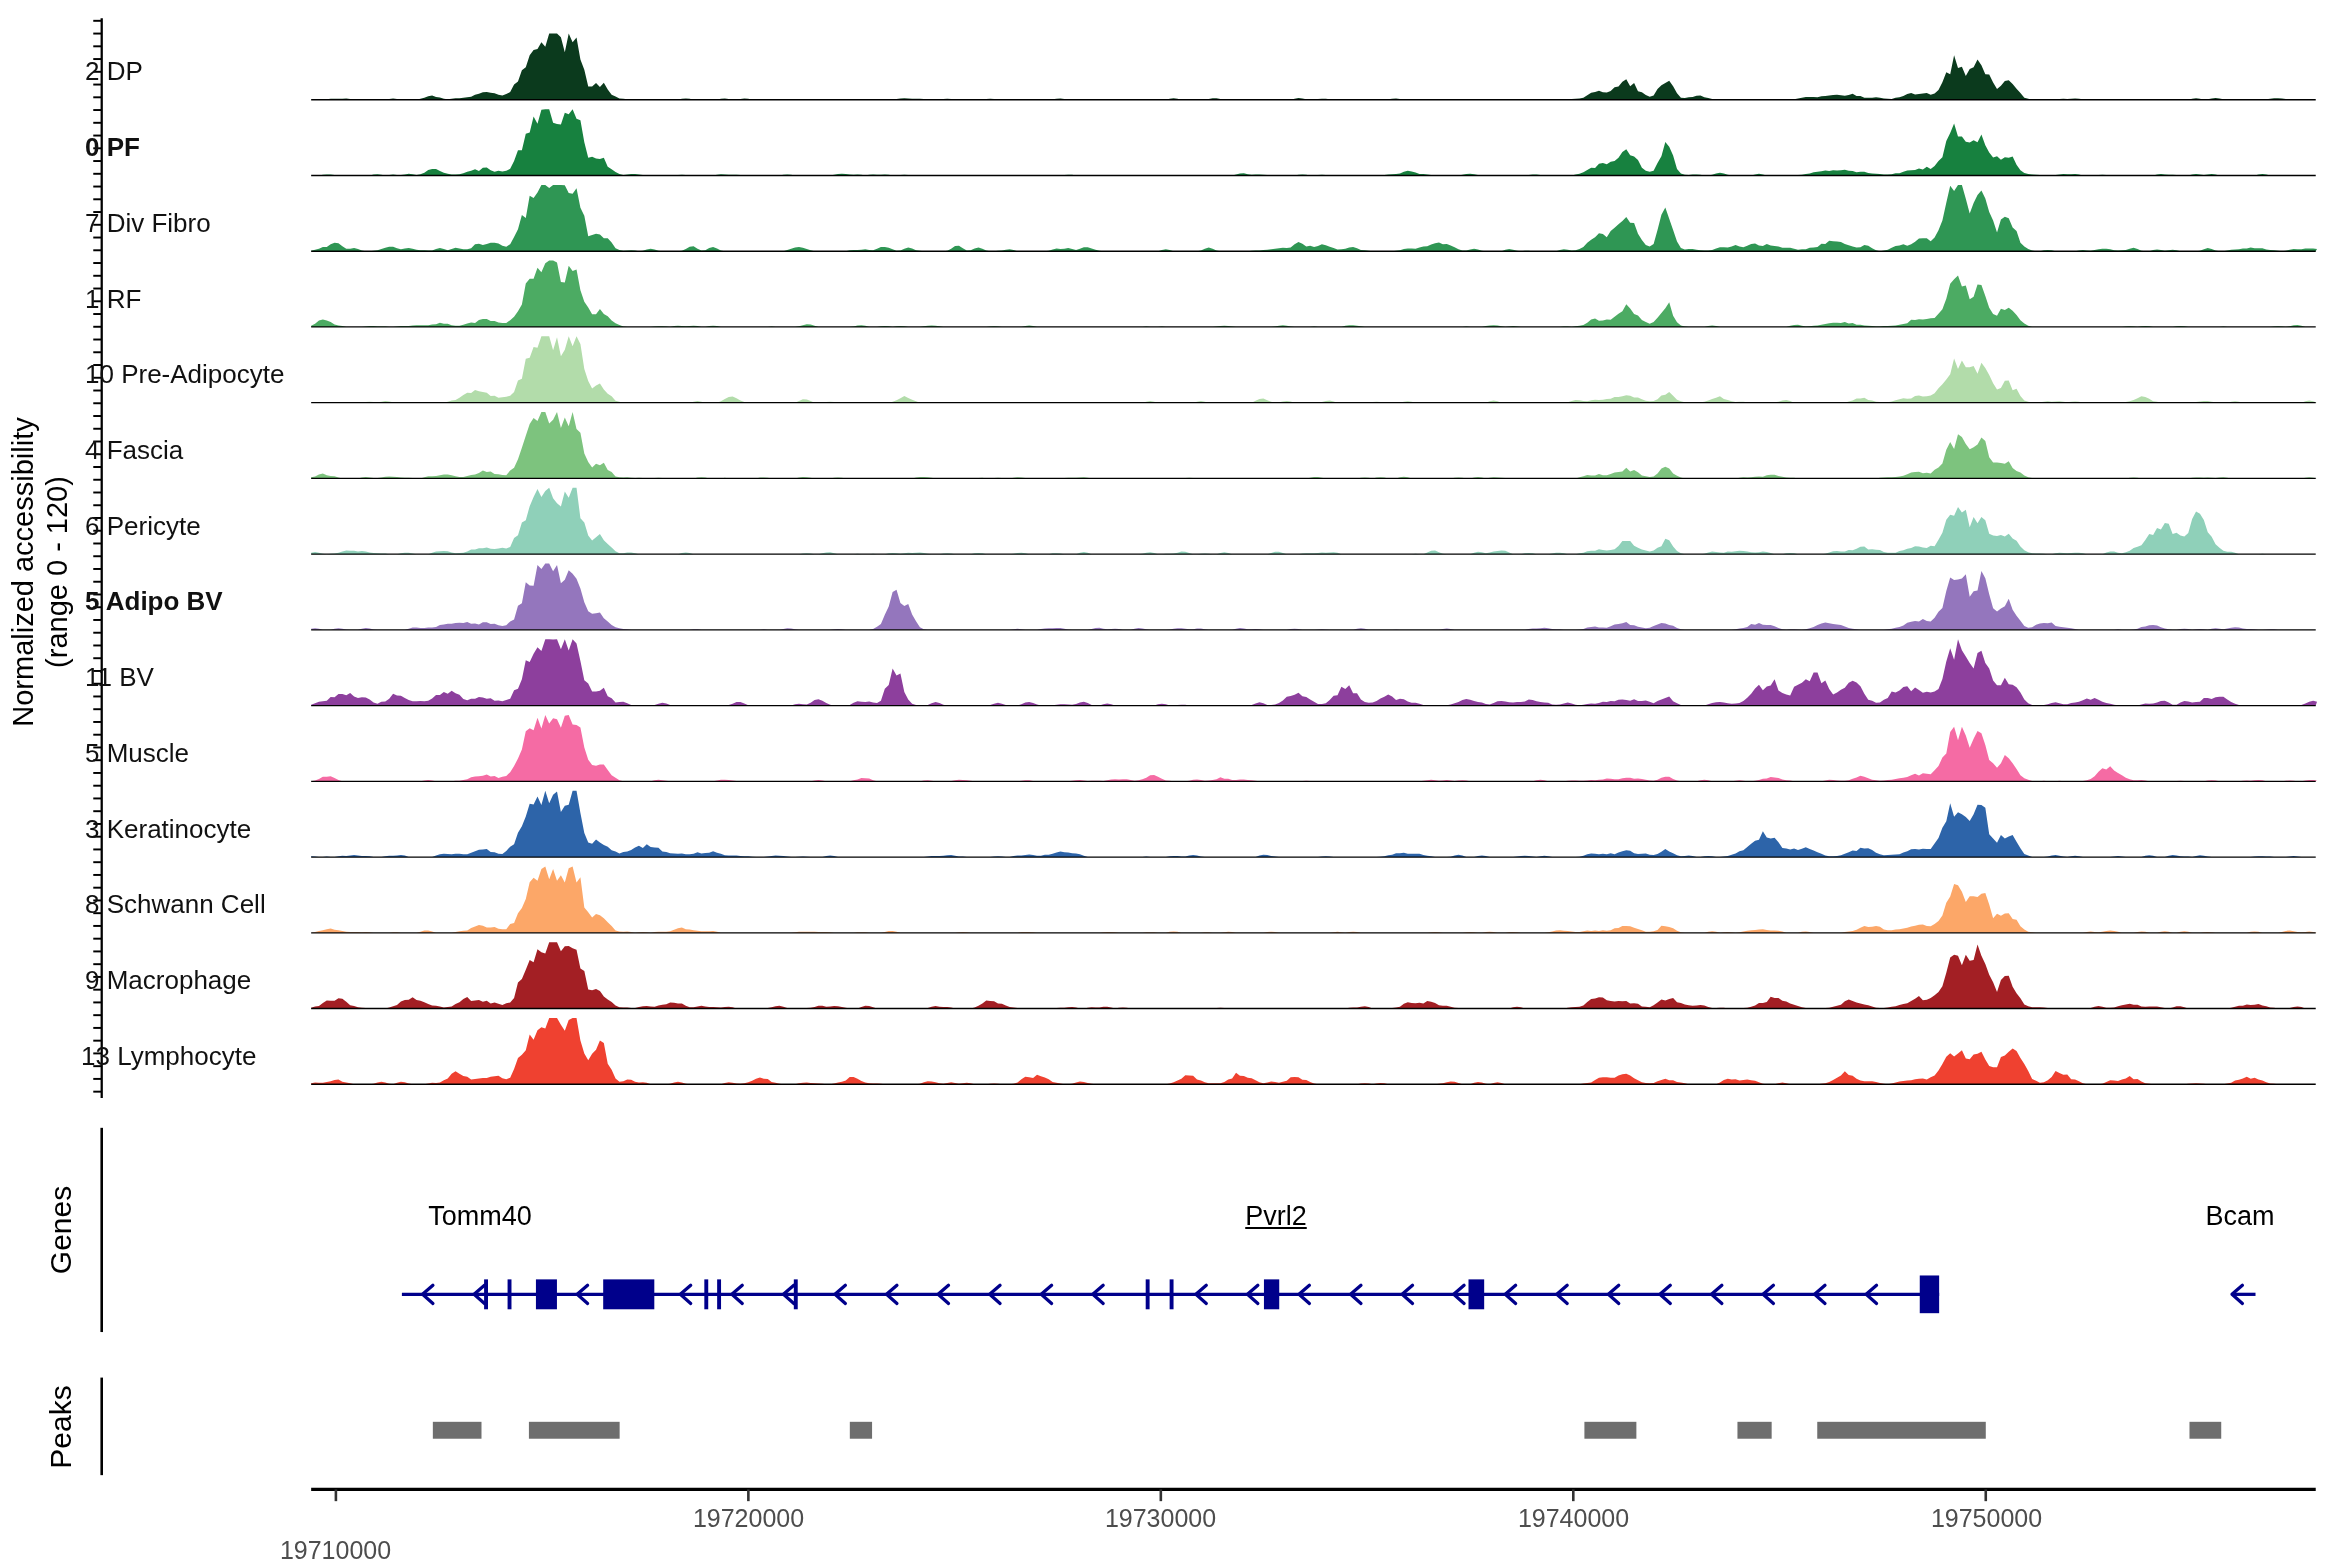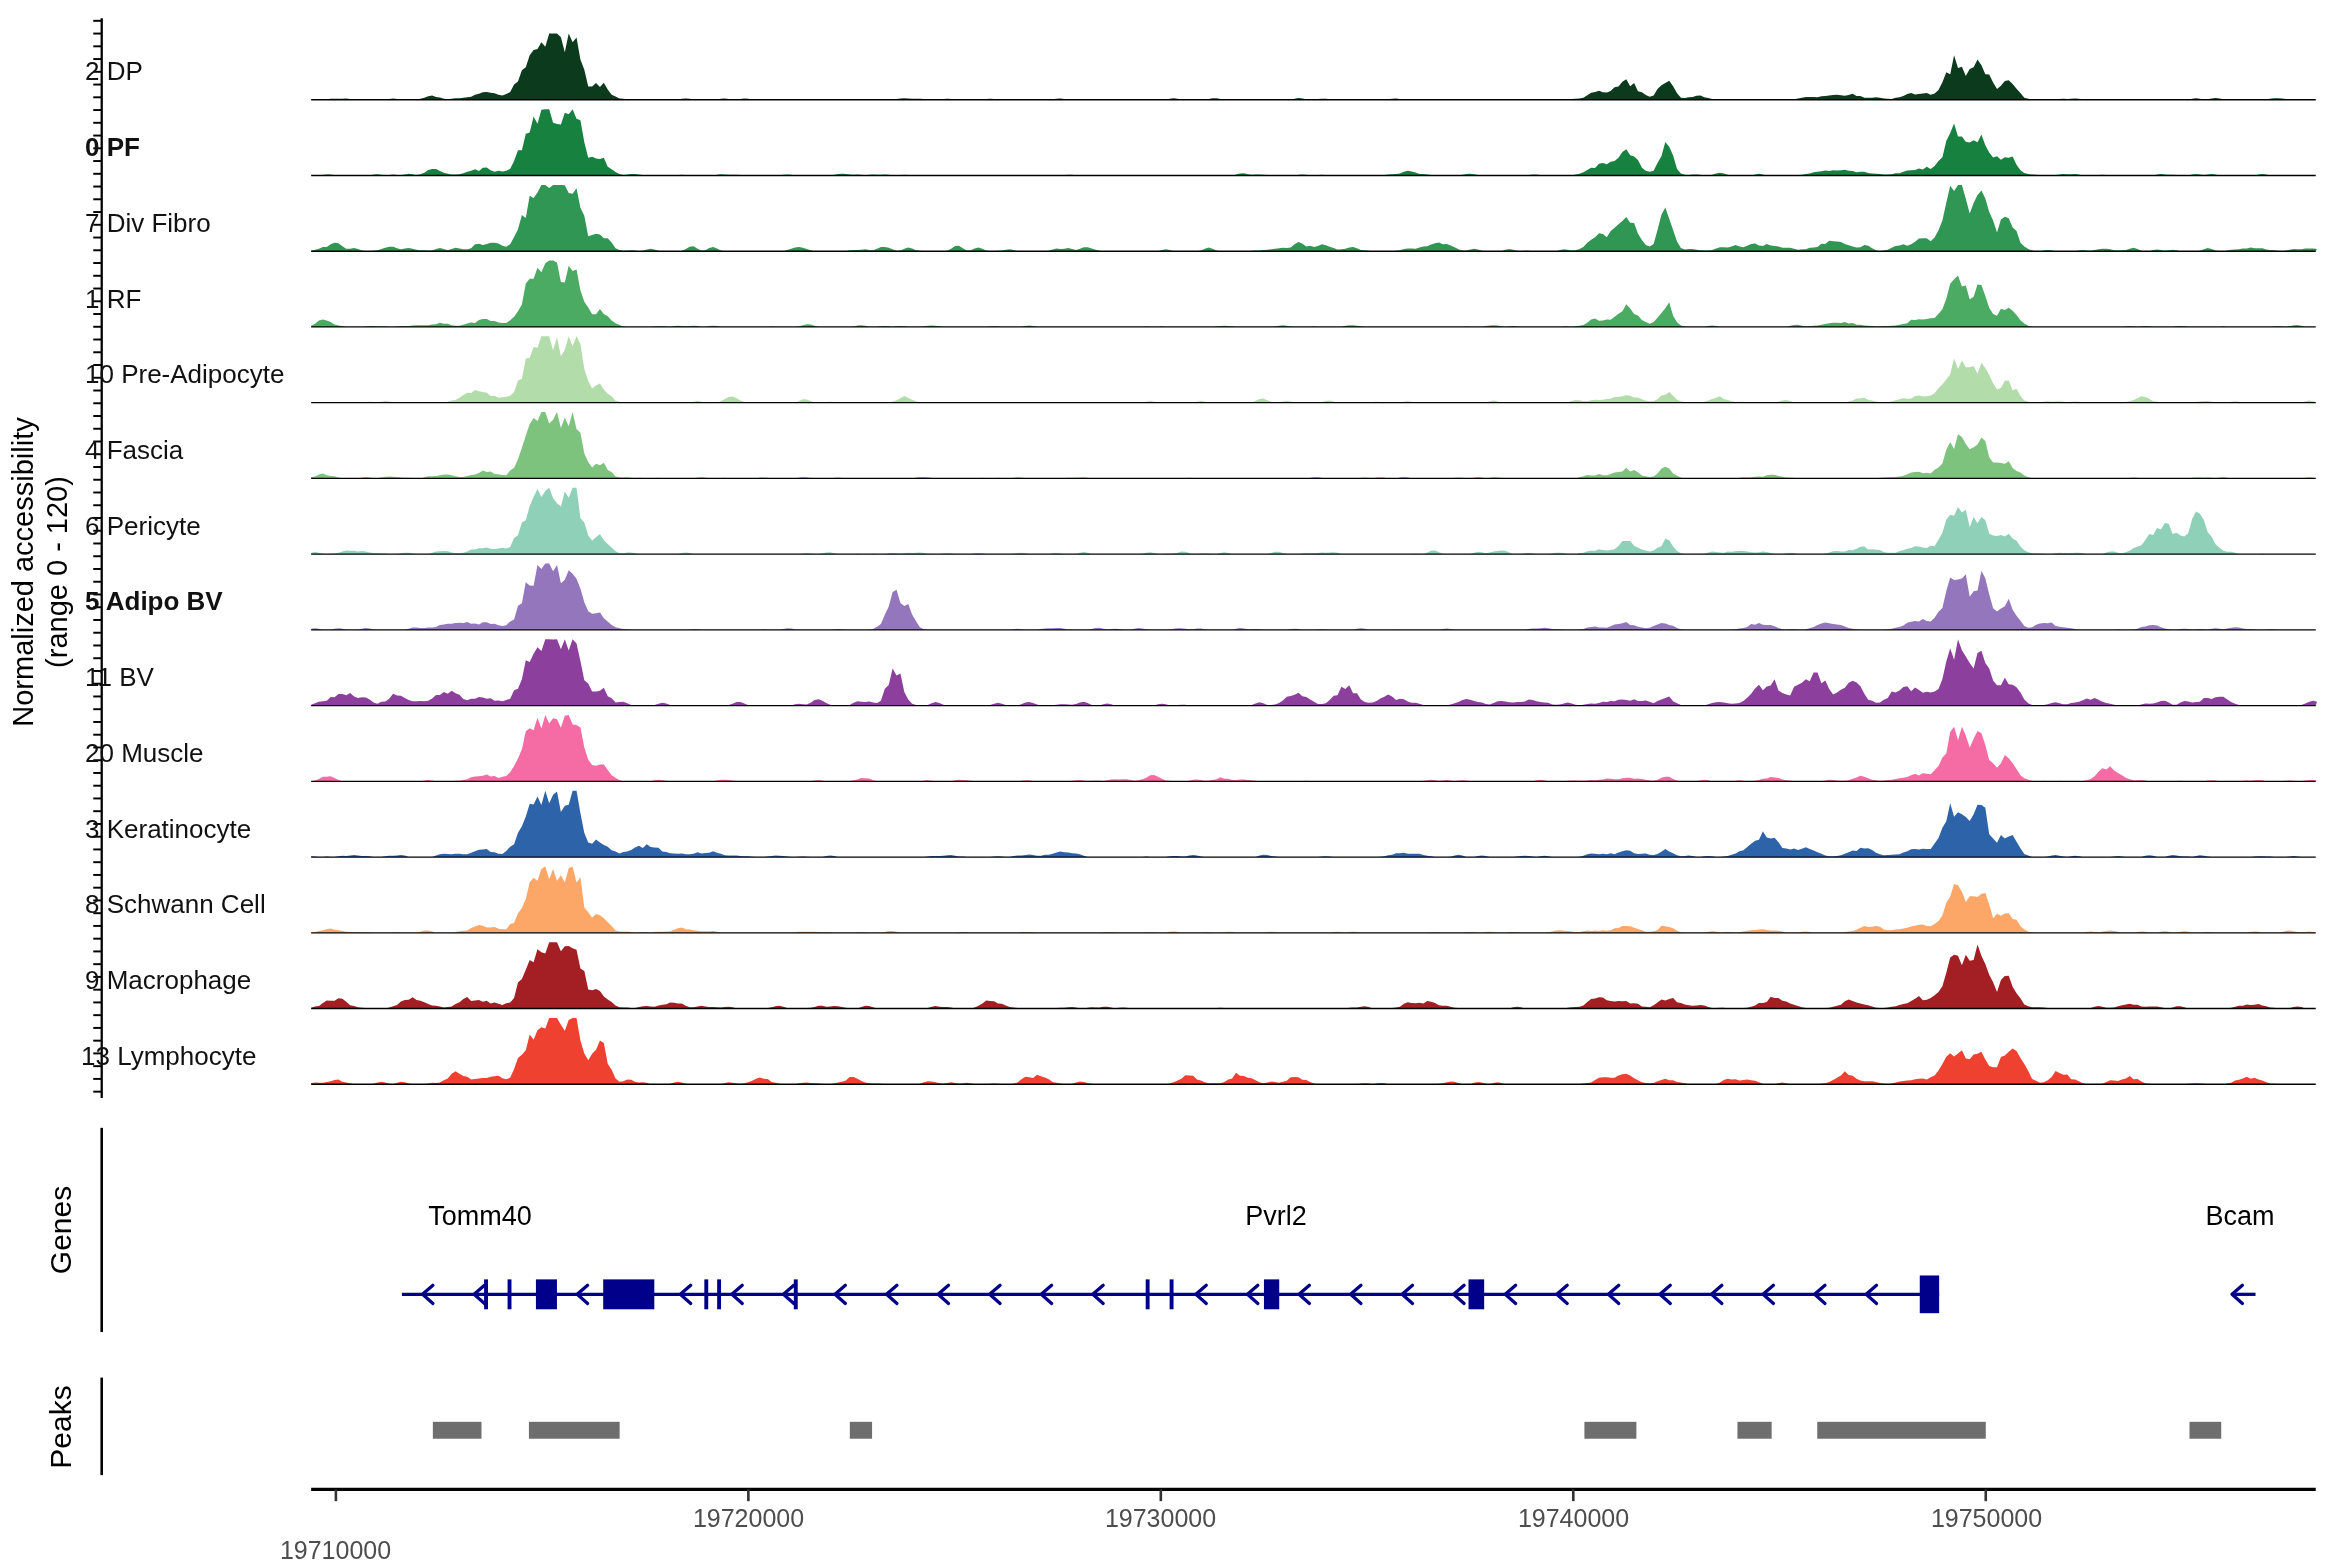--- a/index.html
+++ b/index.html
@@ -205,27 +205,27 @@
 
 <div class="trklab" style="left:85px;top:56px;width:215px;">2 DP</div>
     <div class="trklab" style="left:85px;top:132px;width:215px;font-weight:bold;">0 PF</div>
     <div class="trklab" style="left:85px;top:208px;width:215px;">7 Div Fibro</div>
     <div class="trklab" style="left:85px;top:284px;width:215px;">1 RF</div>
     <div class="trklab" style="left:85px;top:359px;width:215px;">10 Pre-Adipocyte</div>
     <div class="trklab" style="left:85px;top:435px;width:215px;">4 Fascia</div>
     <div class="trklab" style="left:85px;top:511px;width:215px;">6 Pericyte</div>
     <div class="trklab" style="left:85px;top:586px;width:215px;font-weight:bold;">5 Adipo BV</div>
     <div class="trklab" style="left:85px;top:662px;width:215px;">11 BV</div>
-    <div class="trklab" style="left:85px;top:738px;width:215px;">20 Muscle</div>
+    <div class="trklab" style="left:85px;top:738px;width:215px;">5 Muscle</div>
     <div class="trklab" style="left:85px;top:814px;width:215px;">3 Keratinocyte</div>
     <div class="trklab" style="left:85px;top:889px;width:215px;">8 Schwann Cell</div>
     <div class="trklab" style="left:85px;top:965px;width:215px;">9 Macrophage</div>
     <div class="trklab" style="left:81px;top:1041px;width:215px;">13 Lymphocyte</div>
     <div class="genelab" style="left:350px;top:1201px;width:260px;">Tomm40</div>
-    <div class="genelab" style="left:1146px;top:1201px;width:260px;">Pvrl2</div>
+    <div class="genelab" style="left:1146px;top:1201px;width:260px;text-decoration:underline;">Pvrl2</div>
     <div class="genelab" style="left:2110px;top:1201px;width:260px;">Bcam</div>
     <div class="xtick" style="left:238px;top:1504px;width:195px;margin-top:32px;">19710000</div>
     <div class="xtick" style="left:651px;top:1504px;width:195px;">19720000</div>
     <div class="xtick" style="left:1063px;top:1504px;width:195px;">19730000</div>
     <div class="xtick" style="left:1476px;top:1504px;width:195px;">19740000</div>
     <div class="xtick" style="left:1889px;top:1504px;width:195px;">19750000</div>
   </div>
 
 
 </body></html>

